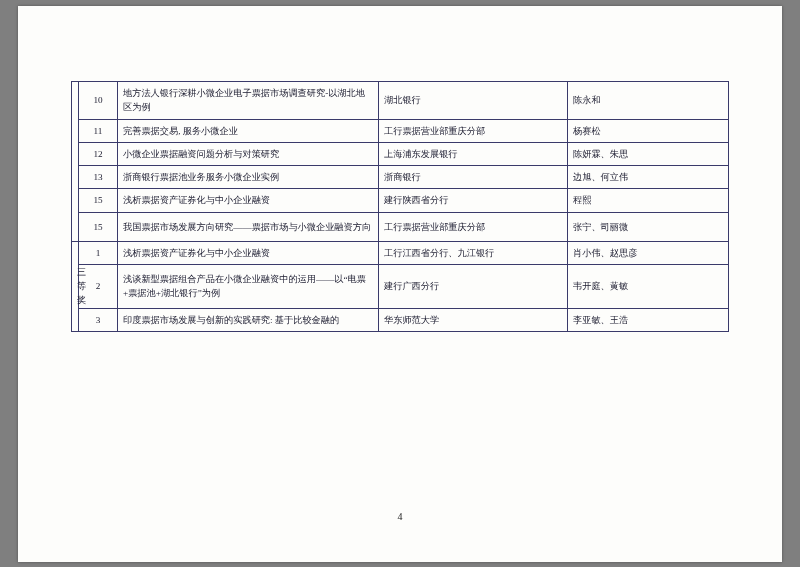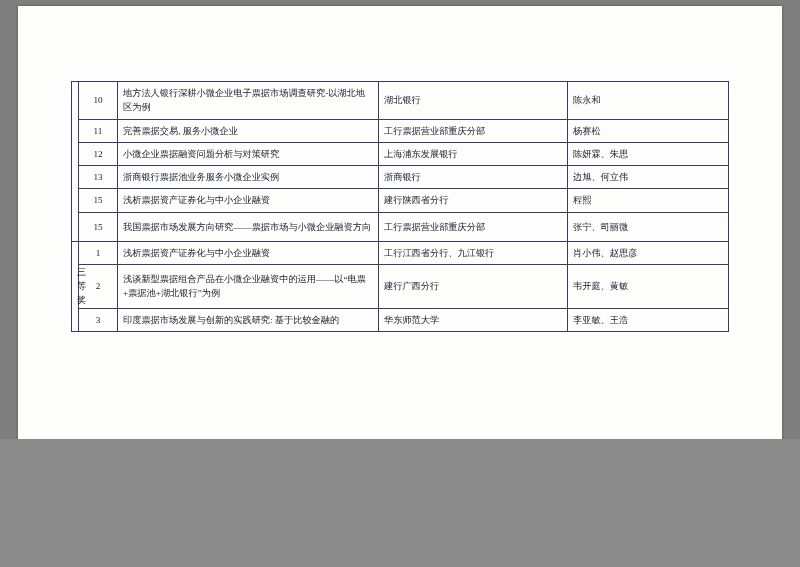--- a/index.html
+++ b/index.html
@@ -2,21 +2,21 @@
 <html><head>
 <meta charset="utf-8">
 <style>
   html, body {
     margin: 0;
     padding: 0;
     background: #8a8a8a;
   }
   .page-wrap {
     width: 800px;
-    height: 439px;
+    height: 567px;
     position: relative;
     background: #7f7f7f;
     overflow: hidden;
     text-decoration: underline;
   }
   .page {
     position: absolute;
     left: 18px;
     top: 6px;
     width: 764px;

